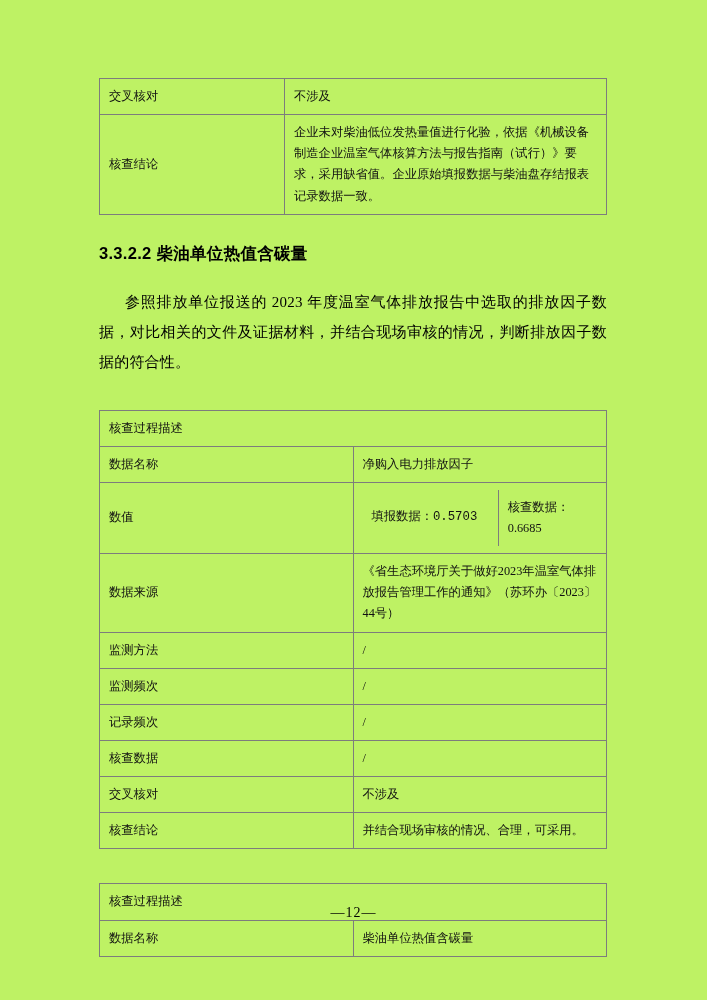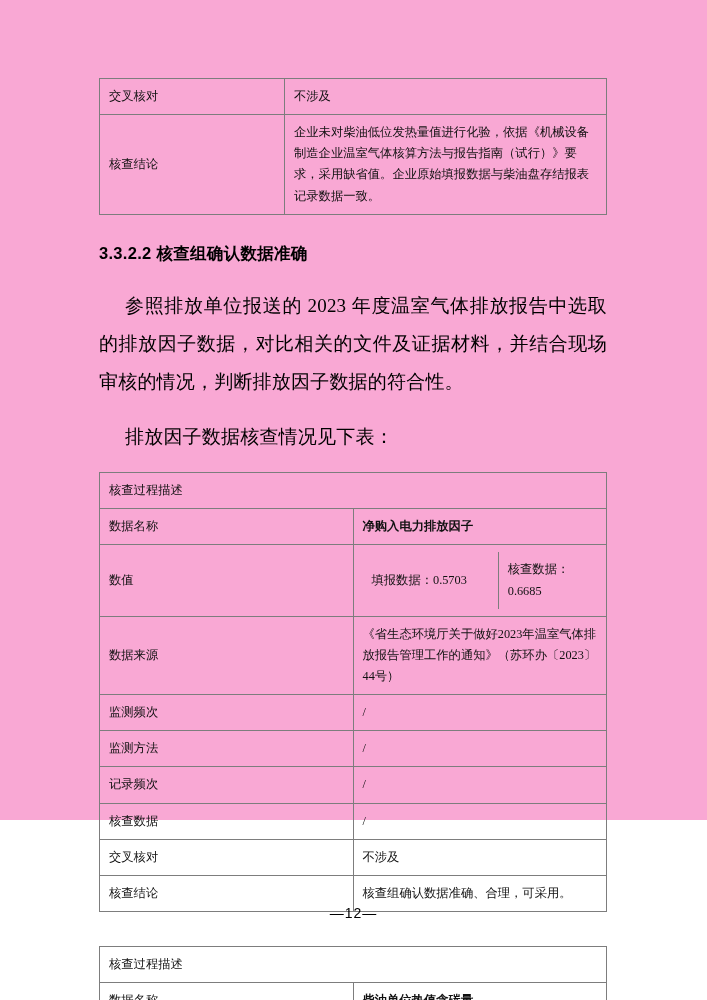--- a/index.html
+++ b/index.html
@@ -12,22 +12,22 @@
     height: 1000px;
     position: relative;
     font-family: "Liberation Serif", "DejaVu Serif", serif;
     color: #000;
     overflow: hidden;
   }
   .page {
     position: absolute;
     left: 0; top: 0;
     width: 707px;
-    height: 820px;
-    background: #f9a8d4;
+    height: 1000px;
+    background: #bef264;
   }
   .content {
     position: absolute;
     left: 99px;
     top: 78px;
     width: 508px;
   }
 
   table.doc-table {
     border-collapse: collapse;
@@ -40,77 +40,78 @@
     font-size: 12.3px;
     line-height: 1.72;
     vertical-align: middle;
     color: #111;
     word-wrap: break-word;
   }
   td.label-col {
     width: 166px;
   }
   td.bold {
-    font-weight: bold;
+    font-weight: normal;
   }
   td.hdr {
     font-weight: normal;
   }
   .spacer-16 { height: 16px; }
   .spacer-22 { height: 22px; }
   .spacer-28 { height: 28px; }
   .spacer-34 { height: 34px; }
 
   h2.section-title {
     font-size: 16.5px;
     font-weight: bold;
     margin: 0;
     padding: 0;
     letter-spacing: 0.3px;
     font-family: "Liberation Sans", "DejaVu Sans", sans-serif;
   }
 
   p.para {
-    font-size: 19px;
+    font-size: 15px;
     line-height: 2.02;
     margin: 0;
     text-indent: 26px;
     text-align: justify;
     letter-spacing: 0.2px;
   }
 
   .footer {
     position: absolute;
     left: 0;
     top: 905px;
     width: 707px;
     text-align: center;
     font-size: 14px;
     letter-spacing: 1px;
-    font-family: Liberation Sans, sans-serif;
+    font-family: Liberation Serif, serif;
   }
   .subcell {
     padding: 0;
   }
   .sub-split {
     display: table;
     width: 100%;
     table-layout: fixed;
     border-collapse: collapse;
   }
   .sub-split > div {
     display: table-cell;
     padding: 7px 9px;
     font-size: 12.3px;
     line-height: 1.72;
     vertical-align: middle;
   }
   .sub-split > div.left-half {
     border-right: 1px solid #7d7d7d;
     width: 50%;
+    font-family: Liberation Mono, monospace;
   }
 </style>
 </head>
 <body>
 
 <div class="page">
   <div class="content">
 
     <table class="doc-table">
       <tbody>
@@ -120,29 +121,28 @@
         </tr>
         <tr>
           <td class="label-col">核查结论</td>
           <td>企业未对柴油低位发热量值进行化验，依据《机械设备制造企业温室气体核算方法与报告指南（试行）》要求，采用缺省值。企业原始填报数据与柴油盘存结报表记录数据一致。</td>
         </tr>
       </tbody>
     </table>
 
     <div class="spacer-28"></div>
 
-    <h2 class="section-title">3.3.2.2  核查组确认数据准确</h2>
+    <h2 class="section-title">3.3.2.2  柴油单位热值含碳量</h2>
 
     <div class="spacer-22"></div>
 
     <p class="para">参照排放单位报送的 2023 年度温室气体排放报告中选取的排放因子数据，对比相关的文件及证据材料，并结合现场审核的情况，判断排放因子数据的符合性。</p>
 
     <div class="spacer-16"></div>
 
-    <p class="para">排放因子数据核查情况见下表：</p>
 
     <div class="spacer-16"></div>
 
     <table class="doc-table">
       <tbody>
         <tr>
           <td class="hdr" colspan="2">核查过程描述</td>
         </tr>
         <tr>
           <td class="label-col">数据名称</td>
@@ -155,42 +155,42 @@
               <div class="left-half">填报数据：0.5703</div>
               <div>核查数据：0.6685</div>
             </div>
           </td>
         </tr>
         <tr>
           <td class="label-col">数据来源</td>
           <td>《省生态环境厅关于做好2023年温室气体排放报告管理工作的通知》（苏环办〔2023〕44号）</td>
         </tr>
         <tr>
+          <td class="label-col">监测方法</td>
+          <td>/</td>
+        </tr>
+        <tr>
           <td class="label-col">监测频次</td>
-          <td>/</td>
-        </tr>
-        <tr>
-          <td class="label-col">监测方法</td>
           <td>/</td>
         </tr>
         <tr>
           <td class="label-col">记录频次</td>
           <td>/</td>
         </tr>
         <tr>
           <td class="label-col">核查数据</td>
           <td>/</td>
         </tr>
         <tr>
           <td class="label-col">交叉核对</td>
           <td>不涉及</td>
         </tr>
         <tr>
           <td class="label-col">核查结论</td>
-          <td>核查组确认数据准确、合理，可采用。</td>
+          <td>并结合现场审核的情况、合理，可采用。</td>
         </tr>
       </tbody>
     </table>
 
     <div class="spacer-34"></div>
 
     <table class="doc-table">
       <tbody>
         <tr>
           <td class="hdr" colspan="2">核查过程描述</td>

